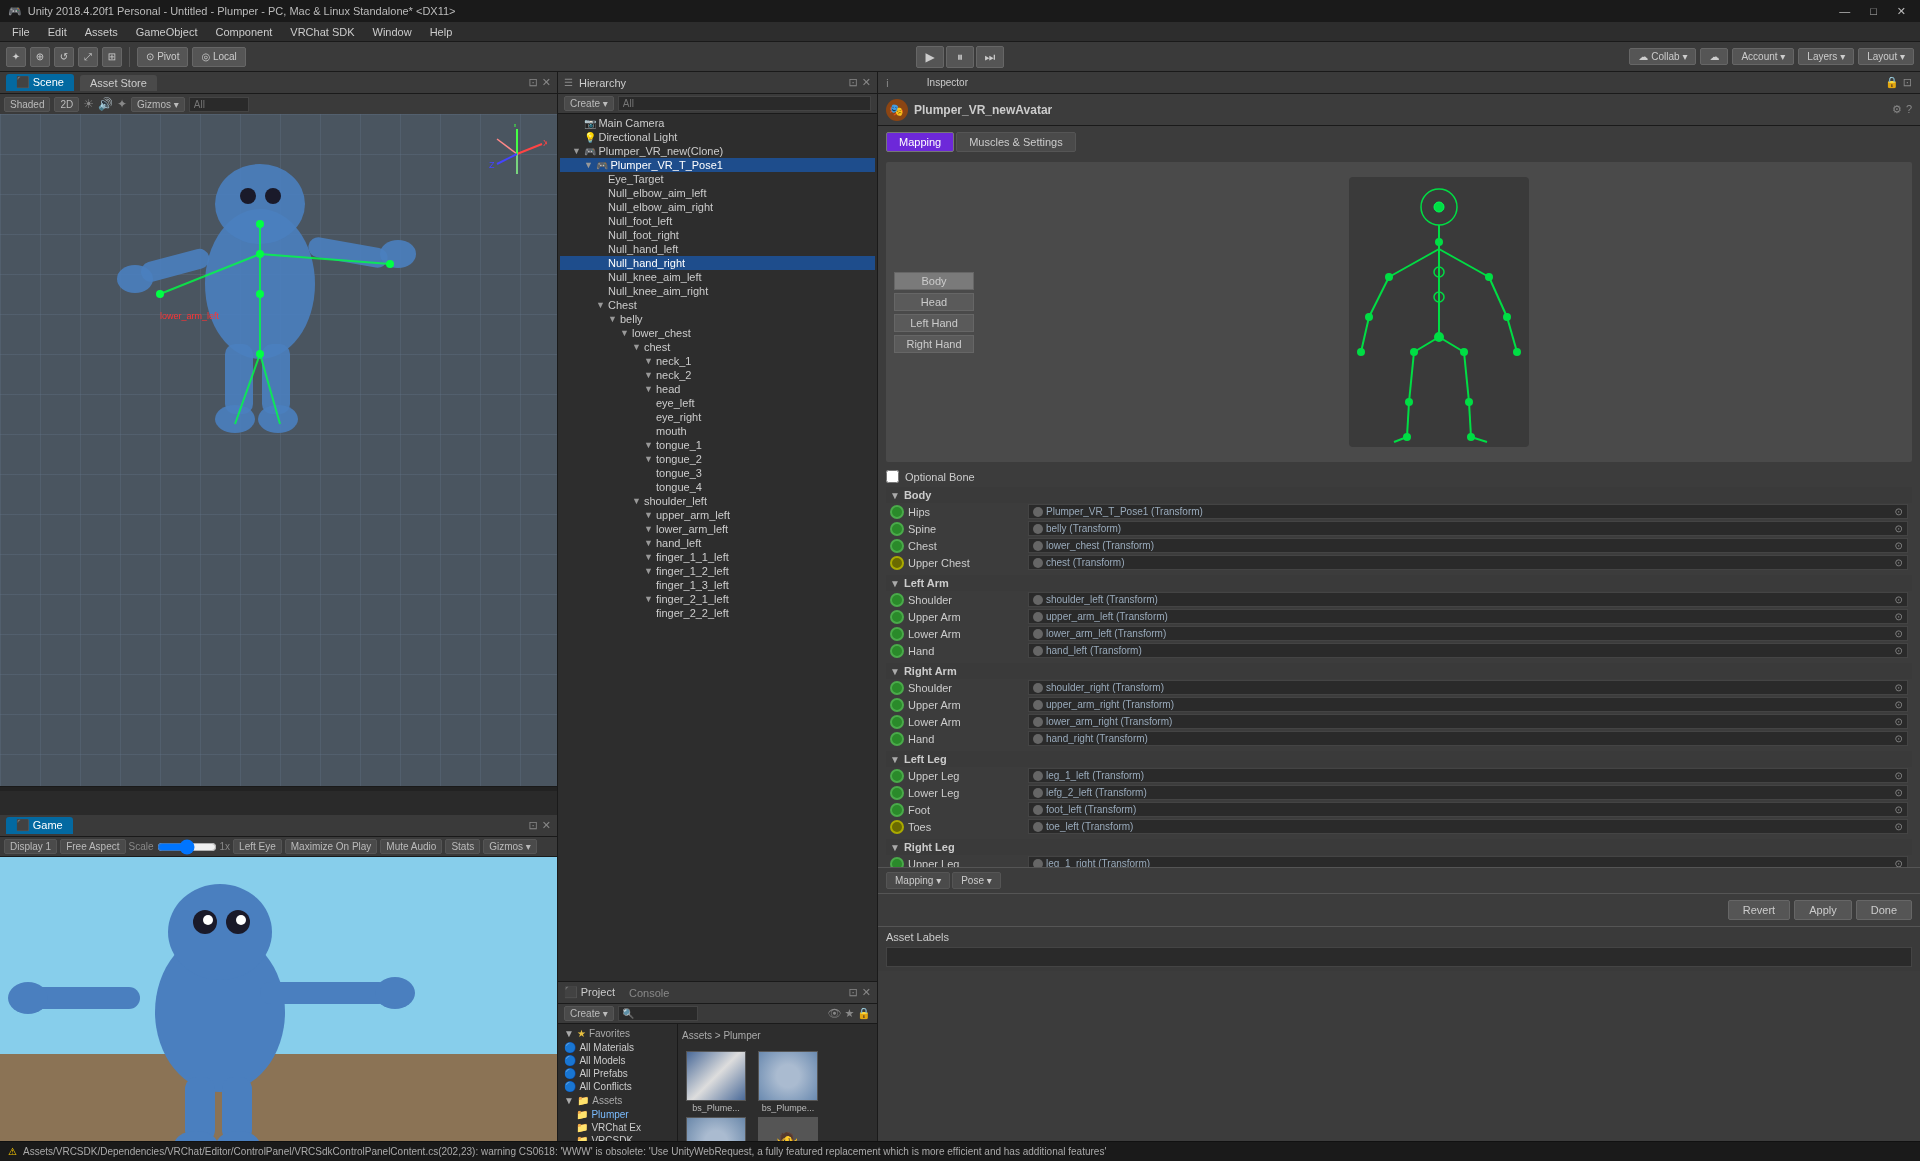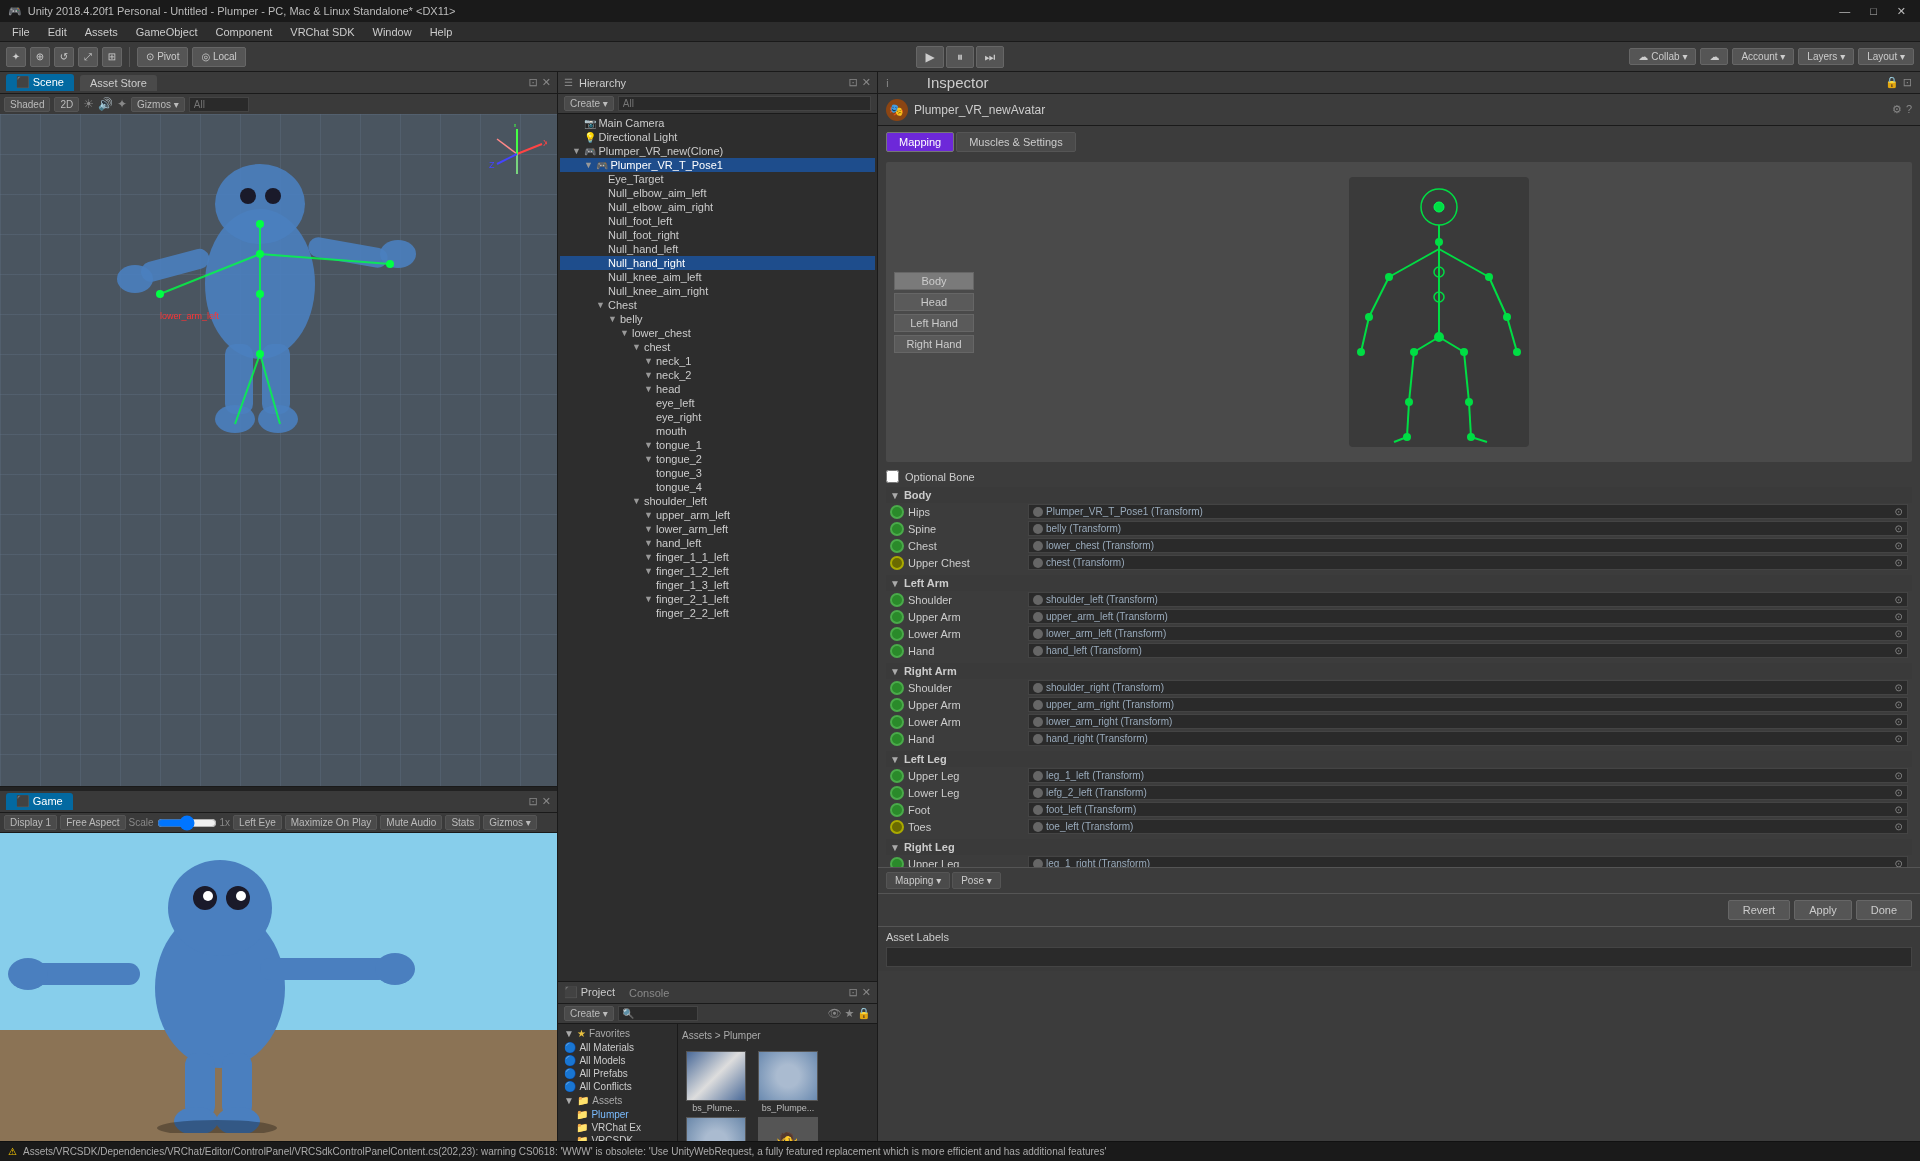--- a/index.html
+++ b/index.html
@@ -33,21 +33,21 @@
     #scene-view { flex: 1; background: #3a3a3a; position: relative; border-bottom: 1px solid #1a1a1a; }
     #scene-header { background: #3a3a3a; height: 22px; display: flex; align-items: center; padding: 0 6px; gap: 6px; border-bottom: 1px solid #1a1a1a; }
     .tab-btn { background: #4a4a4a; border: none; color: #ccc; padding: 2px 10px; font-size: 11px; cursor: pointer; border-top-left-radius: 3px; border-top-right-radius: 3px; }
     .tab-btn.active { background: #0369a1; color: white; }
     #scene-toolbar { background: #3a3a3a; height: 20px; display: flex; align-items: center; padding: 0 4px; gap: 4px; }
     .scene-toolbar-item { color: #bbb; font-size: 10px; background: #4a4a4a; border: 1px solid #555; padding: 1px 5px; cursor: pointer; border-radius: 2px; }
     #scene-canvas { background: #4a5560; height: calc(100% - 42px); position: relative; overflow: hidden; }
 
     
     #game-view { height: 370px; background: #2a2a2a; position: relative; }
-    #game-header { background: #3a3a3a; height: 22px; display: flex; align-items: center; padding: 0 6px; gap: 4px; border-bottom: 1px solid #1a1a1a; }
+    #game-header { background: #3a3a3a; height: 22px; display: flex; align-items: center; padding: 0 6px; gap: 4px; border-bottom: 1px solid #1a1a1a; margin-top: 24px; }
     #game-toolbar { background: #3a3a3a; height: 20px; display: flex; align-items: center; padding: 0 4px; gap: 3px; border-bottom: 1px solid #1a1a1a; }
     #game-canvas { height: calc(100% - 42px); background: linear-gradient(180deg, #87ceeb 0%, #87ceeb 60%, #8b7355 60%, #8b7355 100%); position: relative; overflow: hidden; }
 
     
     #center-panel { width: 320px; display: flex; flex-direction: column; border-right: 1px solid #1a1a1a; }
     #hierarchy { flex: 1; background: #2d2d2d; overflow: hidden; }
     #hierarchy-header { background: #3a3a3a; height: 22px; display: flex; align-items: center; padding: 0 6px; gap: 6px; border-bottom: 1px solid #1a1a1a; justify-content: space-between; }
     #hierarchy-toolbar { background: #3a3a3a; height: 20px; display: flex; align-items: center; padding: 0 6px; gap: 4px; border-bottom: 1px solid #1a1a1a; }
     .hierarchy-tree { overflow-y: auto; height: calc(100% - 42px); padding: 2px; }
     .tree-item { display: flex; align-items: center; padding: 1px 2px; cursor: pointer; color: #ccc; font-size: 11px; white-space: nowrap; }
@@ -560,29 +560,29 @@
           </div>
 
         </div>
       </div>
     </div>
   </div>
 
   <div id="right-panel">
     <div id="inspector-header">
       <span style="color:#888;">ℹ</span>
-      <span style="font-size:15px; color:#ccc;padding-left:32px;">Inspector</span>
+      <span style="font-size:10px; color:#ccc;padding-left:32px;">Inspector</span>
       <div style="margin-left:auto; display:flex; gap:4px;">
         <span style="color:#888; cursor:pointer;">🔒</span>
         <span style="color:#888; cursor:pointer;">⊡</span>
       </div>
     </div>
     <div id="inspector-title-bar">
       <div class="inspector-avatar">🎭</div>
-      <span style="color:#ccc; font-size:12px; font-weight:normal;">Plumper_VR_newAvatar</span>
+      <span style="color:#ccc; font-size:12px; font-weight:bold;">Plumper_VR_newAvatar</span>
       <div style="margin-left:auto; display:flex; gap:4px;">
         <span style="color:#888; cursor:pointer;">⚙</span>
         <span style="color:#888; cursor:pointer;">?</span>
       </div>
     </div>
 
     <div id="inspector-content">
 
       <div class="avatar-tabs">
         <button class="avatar-tab active">Mapping</button>

